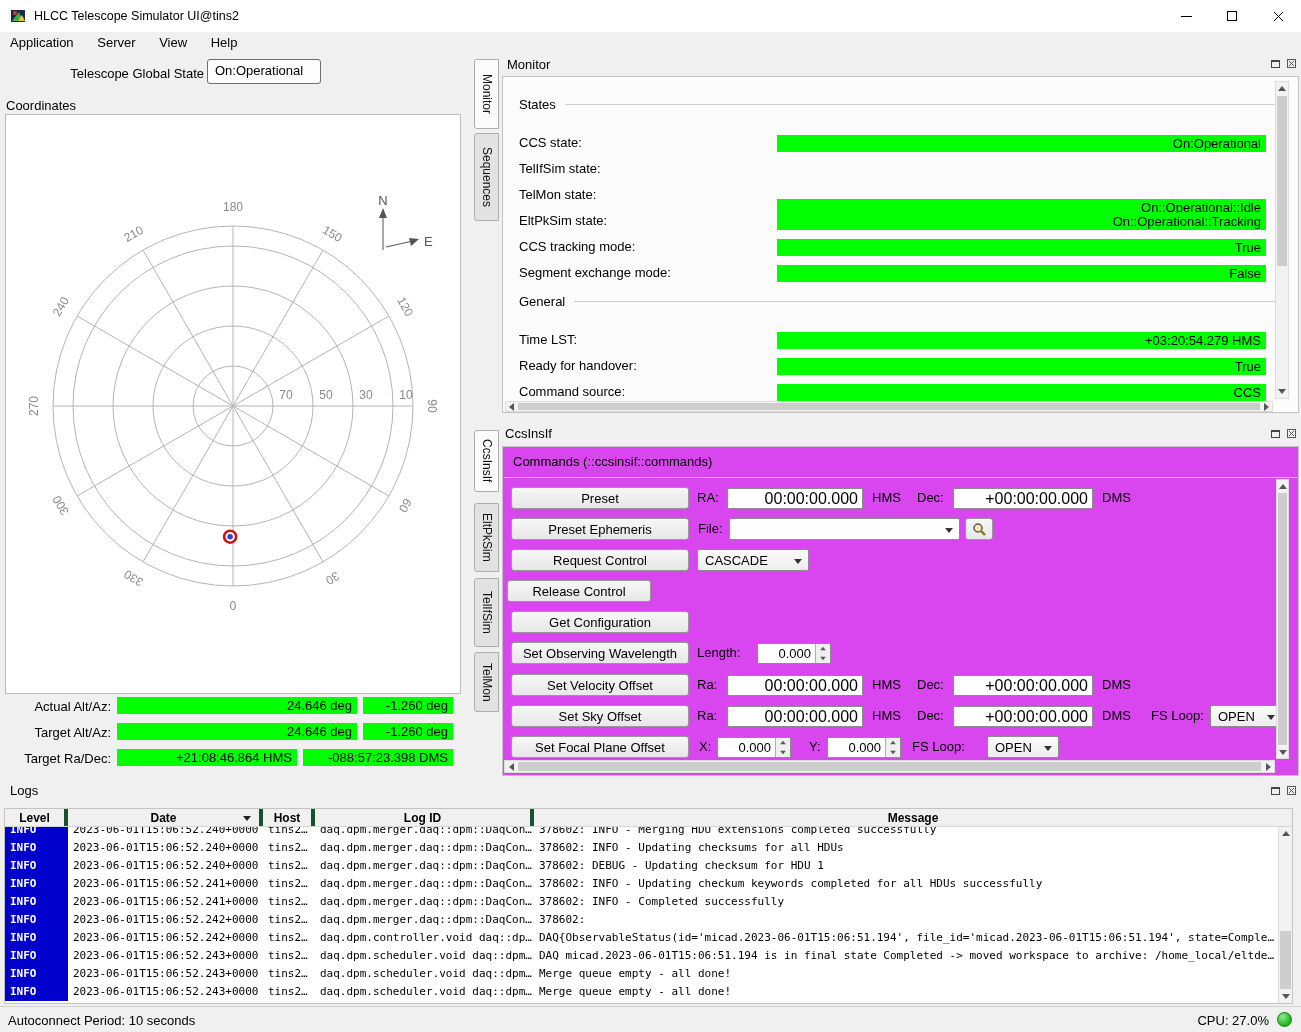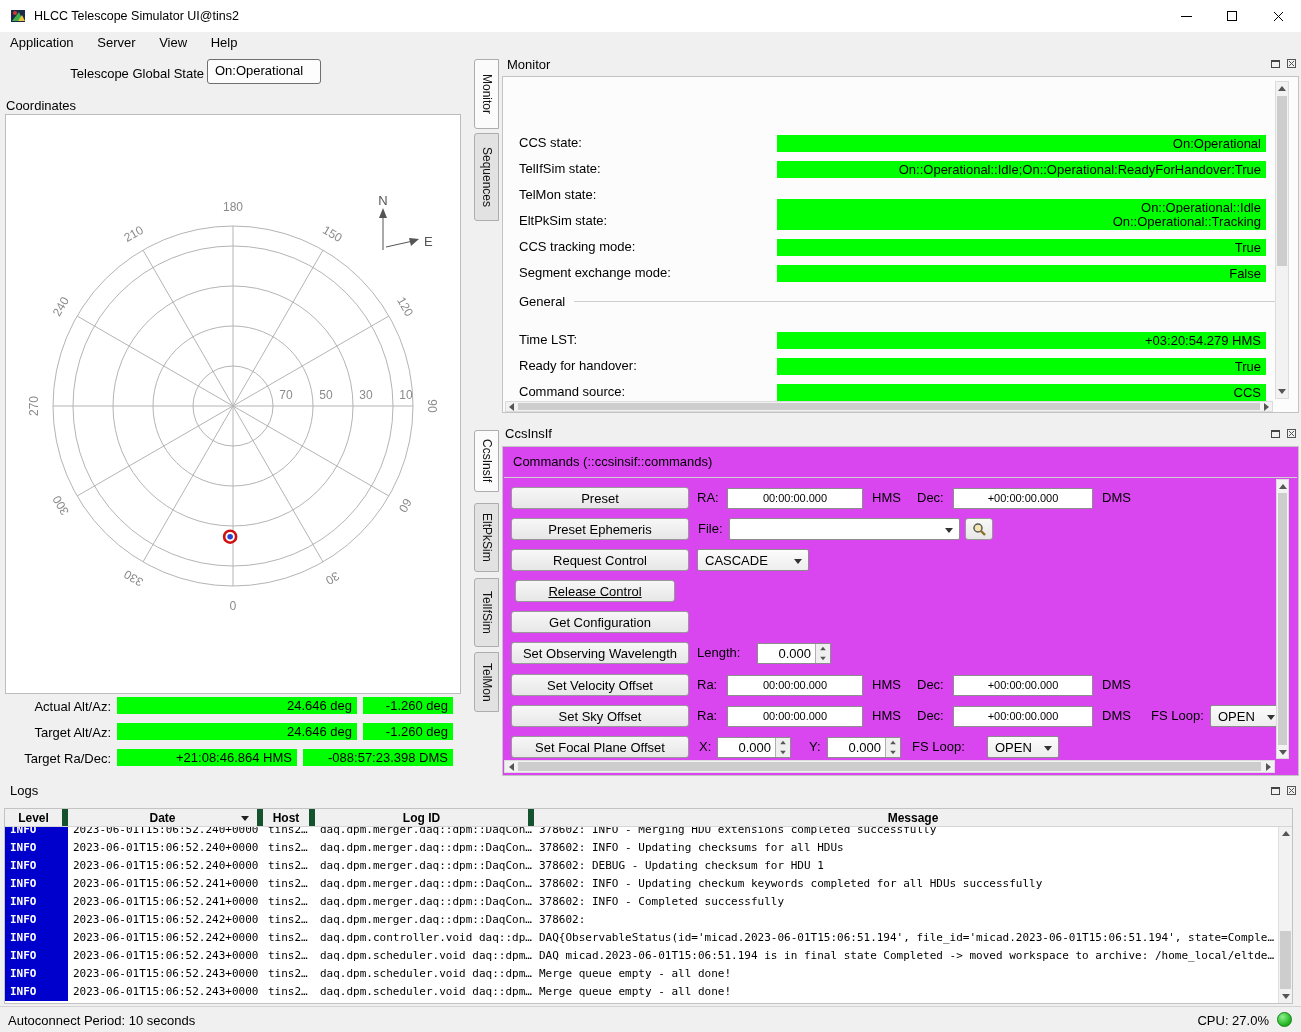--- a/index.html
+++ b/index.html
@@ -34,21 +34,21 @@
 
   .panel-frame { position:absolute; border:1px solid #c3c3c3; }
   .sec-head { position:absolute; display:flex; align-items:center; gap:9px; font-size:13px; }
   .sec-head .rule { flex:1; border-top:1px solid #cdcdcd; height:0; }
   .mon-label { position:absolute; font-size:13px; white-space:nowrap; }
 
   .cmd-row { position:absolute; left:0; height:23px; }
   .cmd-btn { position:absolute; height:22px; background:linear-gradient(#f7f7f7,#e7e7e7); border:1px solid #989898; border-radius:3px;
              font-size:13px; display:flex; align-items:center; justify-content:center; white-space:nowrap; }
   .cmd-label { position:absolute; top:3px; font-size:13px; white-space:nowrap; }
-  .text-input { position:absolute; top:1px; height:21px; background:#fff; border:1px solid #8c8c8c; font-size:11px; text-align:center; padding:0 4px; line-height:19px; white-space:nowrap; }
+  .text-input { position:absolute; top:1px; height:21px; background:#fff; border:1px solid #8c8c8c; font-size:16px; text-align:right; padding:0 4px; line-height:19px; white-space:nowrap; }
   .combo { position:absolute; top:0; height:22px; background:linear-gradient(#fcfcfc,#ededed); border:1px solid #8c8c8c; border-radius:2px;
            font-size:13px; padding:3px 20px 0 7px; white-space:nowrap; }
   .combo::after { content:""; position:absolute; right:6px; top:9px; border:4px solid transparent; border-top:5px solid #333; }
   .combo.white { background:#fff; }
   .spin { position:absolute; top:1px; height:21px; background:#fff; border:1px solid #8c8c8c; }
   .spin .sval { position:absolute; left:0; top:0; bottom:0; right:16px; text-align:right; font-size:13px; line-height:19px; padding-right:3px; }
   .spin .sarr { position:absolute; right:0; top:0; bottom:0; width:15px; border-left:1px solid #b0b0b0; display:flex; flex-direction:column; }
   .spin .sarr span { flex:1; background:#efefef; display:flex; align-items:center; justify-content:center; }
   .tool-btn { position:absolute; top:0; height:22px; background:linear-gradient(#f7f7f7,#e7e7e7); border:1px solid #989898; border-radius:3px;
               display:flex; align-items:center; justify-content:center; }
@@ -60,21 +60,21 @@
   .t-rt { width:0; height:0; border-top:4px solid transparent; border-bottom:4px solid transparent; border-left:5px solid #555; }
   .t-sort { width:0; height:0; border-left:4px solid transparent; border-right:4px solid transparent; border-top:5px solid #222; }
 
   
   .sb { position:absolute; background:#f2f2f2; border:1px solid #dcdcdc; }
   .sb-ar { position:absolute; display:flex; align-items:center; justify-content:center; }
   .sb-th { position:absolute; background:#cdcdcd; }
 
   
   .log-header { display:flex; height:18px; background:#f0f0f0; border-bottom:1px solid #d5d5d5; font-size:12px; font-weight:700; }
-  .log-hcell { border-right:6px solid #14532d; display:flex; align-items:center; justify-content:center; position:relative; height:100%; }
+  .log-hcell { border-right:4px solid #14532d; display:flex; align-items:center; justify-content:center; position:relative; height:100%; }
   .log-body { position:absolute; left:0; top:18px; right:14px; bottom:0; overflow:hidden; background:#fff; }
   .log-row { display:flex; height:18px; background:#fff; font-family:"DejaVu Sans Mono",monospace; font-size:11px; }
   .log-cell { white-space:nowrap; overflow:hidden; line-height:18px; padding-left:5px; flex:none; }
   .lvl { color:#fff; font-weight:700; }
 
   .statusbar { position:absolute; left:0; top:1006px; width:1301px; height:26px; background:#f0f0f0; border-top:1px solid #d2d2d2; }
   .led { position:absolute; width:15px; height:15px; border-radius:50%; border:1px solid #157d15;
          background:radial-gradient(circle at 35% 30%, #8df08d, #1db21d 70%); }
 </style>
 </head>
@@ -192,25 +192,28 @@
     </div>
   <div class="dock-btn" style="left:1284px;top:56px;">
     <svg width="9" height="9">
         <rect x="0.5" y="0.5" width="8" height="8" fill="none" stroke="#555"></rect>
         <line x1="2" y1="2" x2="7" y2="7" stroke="#555"></line>
         <line x1="7" y1="2" x2="2" y2="7" stroke="#555"></line>
       </svg>
   </div>
 
   <div class="panel-frame" style="left:502px;top:76px;width:797px;height:337px;background:#fcfcfc;">
+    <div class="sec-head" style="left:16px;top:20px;right:18px;">
+      <span>States</span>
+        <div class="rule"></div>
+    </div>
 
     <div class="mon-label" style="left:16px;top:58px;">CCS state:</div>
     <div class="green-field abs" style="left:274px;top:58px;width:489px;">On:Operational</div>
     <div class="mon-label" style="left:16px;top:84px;">TelIfSim state:</div>
-    <div class="green-field abs" style="left:274px;top:84px;width:489px;">On::Operational::Idle;On::Operational:ReadyForHandover:True</div>
     <div class="mon-label" style="left:16px;top:110px;">TelMon state:</div>
     <div class="green-field abs" style="left:274px;top:122px;width:489px;">On::Operational::Idle</div>
     <div class="mon-label" style="left:16px;top:136px;">EltPkSim state:</div>
     <div class="green-field abs" style="left:274px;top:136px;width:489px;">On::Operational::Tracking</div>
     <div class="mon-label" style="left:16px;top:162px;">CCS tracking mode:</div>
     <div class="green-field abs" style="left:274px;top:162px;width:489px;">True</div>
     <div class="mon-label" style="left:16px;top:188px;text-align:right;">Segment exchange mode:</div>
     <div class="green-field abs" style="left:274px;top:188px;width:489px;">False</div>
 
     <div class="sec-head" style="left:16px;top:217px;right:18px;">
@@ -291,21 +294,21 @@
         </svg>
       </div>
     </div>
 
     <div class="cmd-row" style="top:102px;right:16px;">
       <div class="cmd-btn" style="left:8px;width:178px;">Request Control</div>
       <div class="combo" style="left:194px;width:112px;"><span>CASCADE</span></div>
     </div>
 
     <div class="cmd-row" style="top:133px;right:16px;">
-      <div class="cmd-btn" style="left:12px;width:160px;text-decoration:underline;">Release Control</div>
+      <div class="cmd-btn" style="left:4px;width:144px;">Release Control</div>
     </div>
 
     <div class="cmd-row" style="top:164px;right:16px;">
       <div class="cmd-btn" style="left:8px;width:178px;">Get Configuration</div>
     </div>
 
     <div class="cmd-row" style="top:195px;right:16px;">
       <div class="cmd-btn" style="left:8px;width:178px;">Set Observing Wavelength</div>
       <span class="cmd-label" style="left:194px;">Length:</span>
       <div class="spin" style="left:254px;width:74px;">

